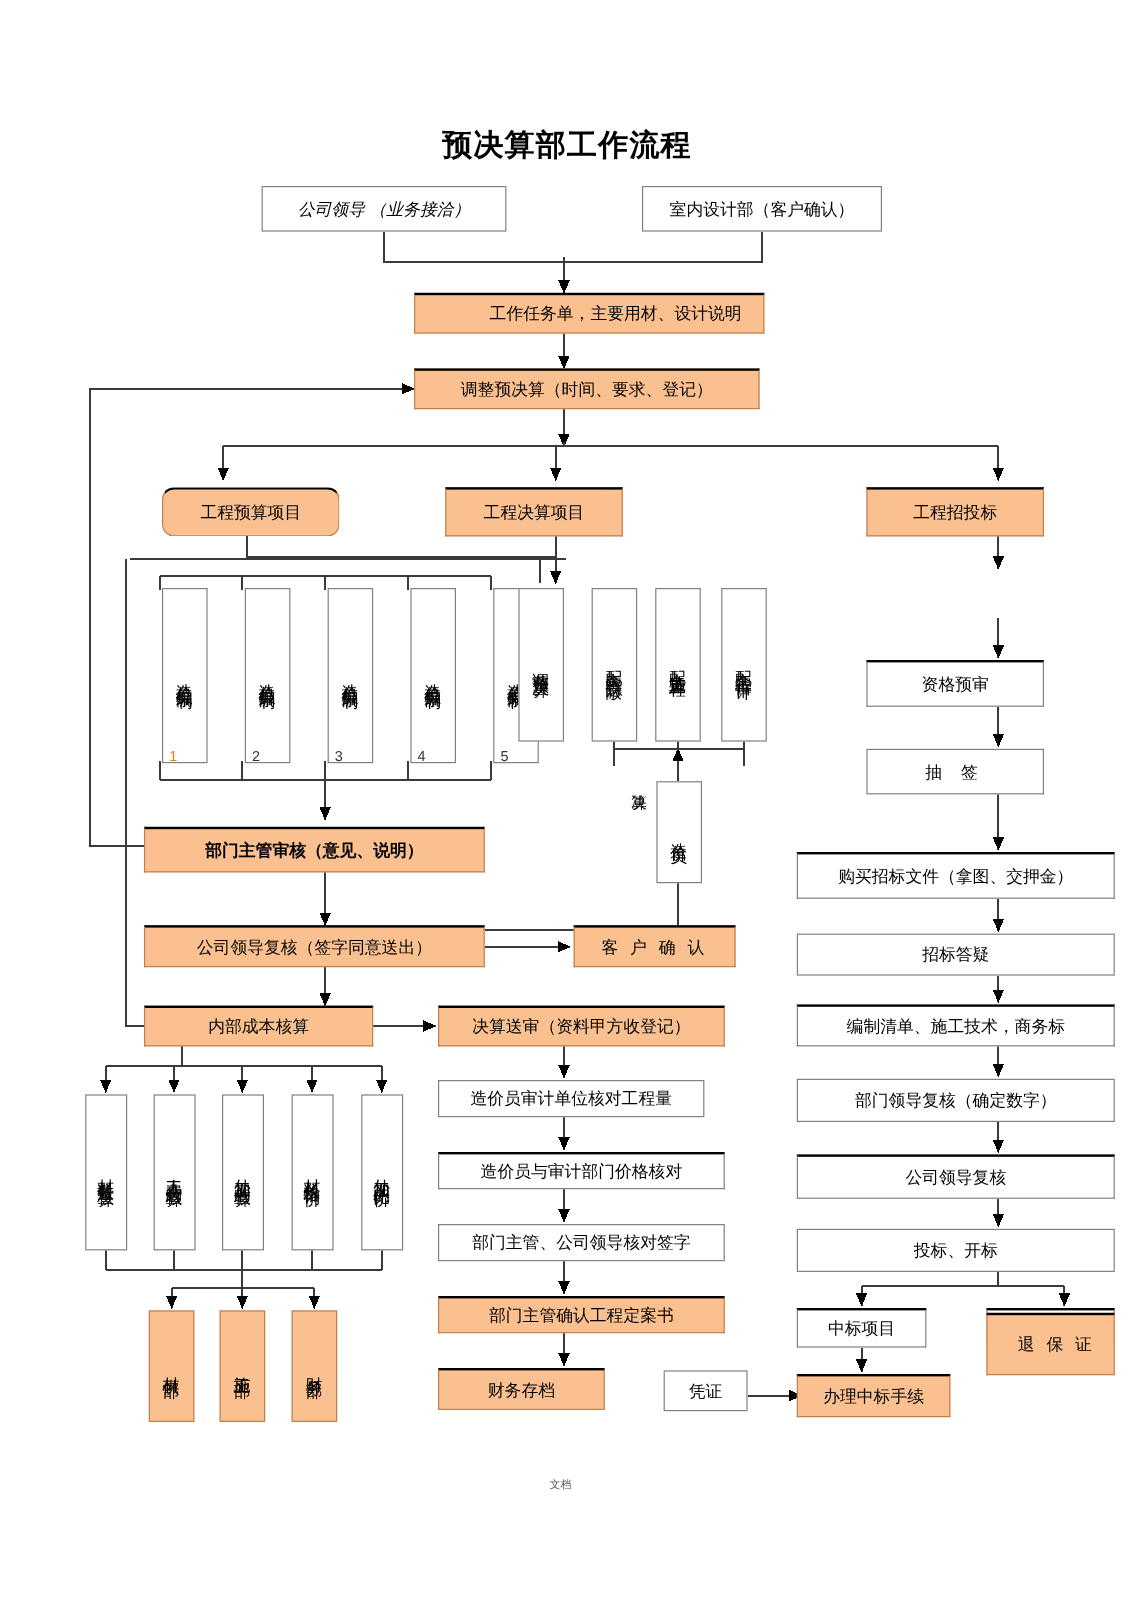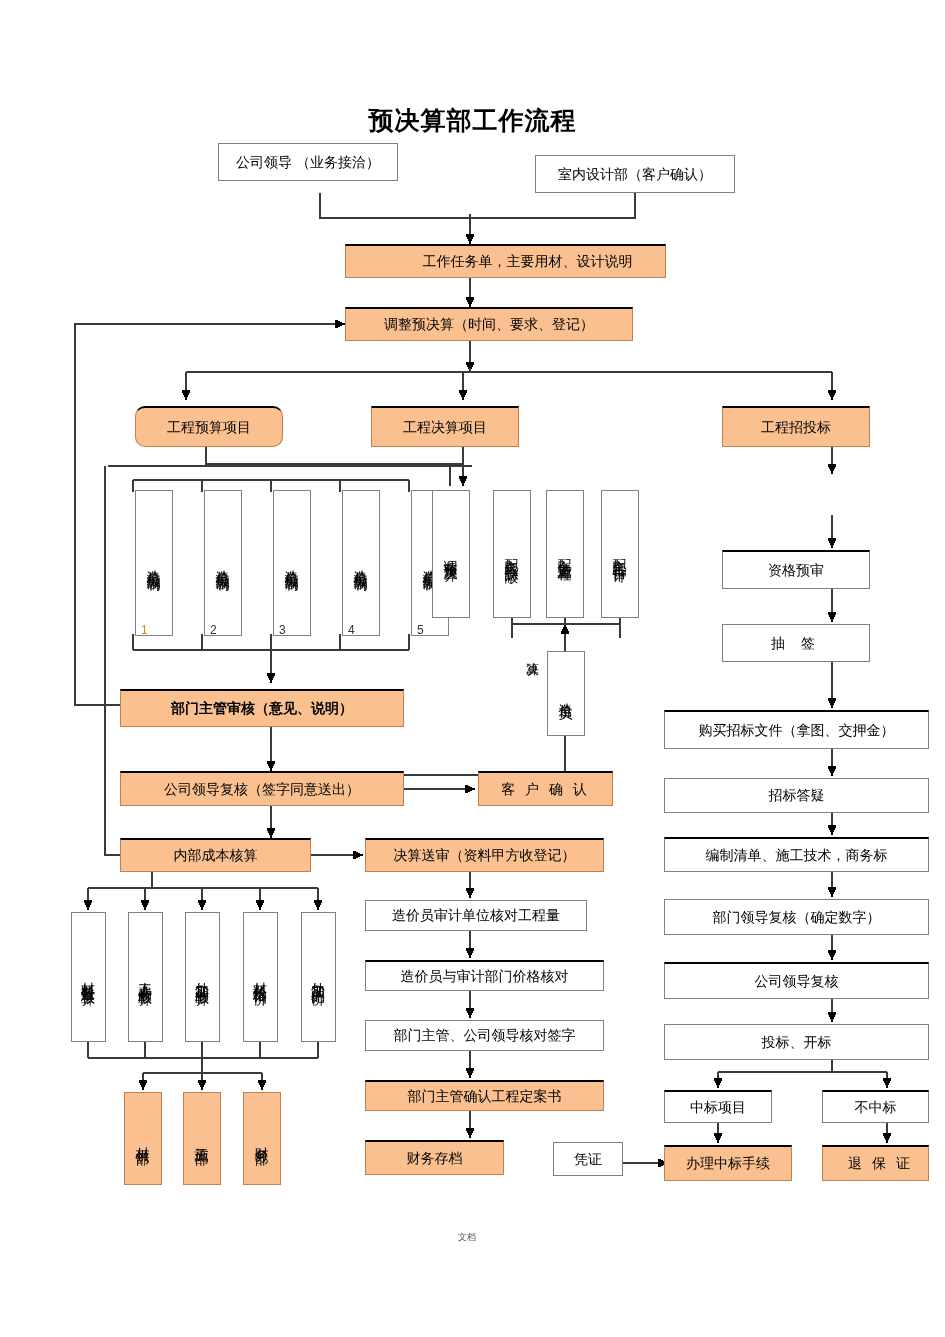--- a/index.html
+++ b/index.html
@@ -188,24 +188,24 @@
       <line x1="718" y1="1072" x2="887" y2="1072"></line>
       <line x1="718" y1="1072" x2="718" y2="1088" marker-end="url(#ahb)"></line>
       <line x1="887" y1="1072" x2="887" y2="1088" marker-end="url(#ahb)"></line>
       <line x1="718" y1="1123" x2="718" y2="1143" marker-end="url(#ahb)"></line>
       <line x1="887" y1="1123" x2="887" y2="1143" marker-end="url(#ahb)"></line>
     </g>
   </svg>
 
   <div class="title" style="top:104px;">预决算部工作流程</div>
 
-  <div class="box" style="left:218px;top:143px;width:180px;height:38px;">公司领导 （业务接洽）</div>
+  <div class="box" style="left:218px;top:155px;width:204px;height:38px;font-style:italic;">公司领导 （业务接洽）</div>
   <div class="box" style="left:535px;top:155px;width:200px;height:38px;">室内设计部（客户确认）</div>
 
-  <div class="box orange topdark" style="left:345px;top:244px;width:321px;height:34px;padding-left:44px;">工作任务单，主要用材、设计说明</div>
+  <div class="box orange topdark" style="left:345px;top:244px;width:292px;height:34px;padding-left:44px;">工作任务单，主要用材、设计说明</div>
 
   <div class="box orange topdark" style="left:345px;top:307px;width:288px;height:34px;">调整预决算（时间、要求、登记）</div>
 
   <div class="box orange topdark" style="left:135px;top:406px;width:148px;height:41px;border-radius:10px;">工程预算项目</div>
   <div class="box orange topdark" style="left:371px;top:406px;width:148px;height:41px;">工程决算项目</div>
   <div class="box orange topdark" style="left:722px;top:406px;width:148px;height:41px;">工程招投标</div>
 
   <div class="box vert" style="left:135px;top:490px;width:38px;height:146px;">造价员编制</div>
   <div class="box vert" style="left:204px;top:490px;width:38px;height:146px;">造价员编制</div>
   <div class="box vert" style="left:273px;top:490px;width:38px;height:146px;">造价员编制</div>
@@ -254,17 +254,17 @@
   <div class="box topdark" style="left:664px;top:710px;width:265px;height:39px;">购买招标文件（拿图、交押金）</div>
   <div class="box" style="left:664px;top:778px;width:265px;height:35px;">招标答疑</div>
   <div class="box topdark" style="left:664px;top:837px;width:265px;height:35px;">编制清单、施工技术，商务标</div>
   <div class="box" style="left:664px;top:899px;width:265px;height:36px;">部门领导复核（确定数字）</div>
   <div class="box topdark" style="left:664px;top:962px;width:265px;height:37px;">公司领导复核</div>
   <div class="box" style="left:664px;top:1024px;width:265px;height:36px;">投标、开标</div>
 
   <div class="box topdark" style="left:664px;top:1090px;width:108px;height:33px;">中标项目</div>
   <div class="box topdark" style="left:822px;top:1090px;width:107px;height:33px;">不中标</div>
   <div class="box orange topdark" style="left:664px;top:1145px;width:128px;height:36px;">办理中标手续</div>
-  <div class="box orange topdark sp3" style="left:822px;top:1145px;width:107px;height:36px;padding-left:10px;">退 保 证</div>
+  <div class="box orange topdark sp3" style="left:822px;top:1094px;width:107px;height:52px;padding-left:10px;">退 保 证</div>
 
   <div class="watermark" style="left:458px;top:1231px;">文档</div>
 
 </div>
 
 </body></html>

